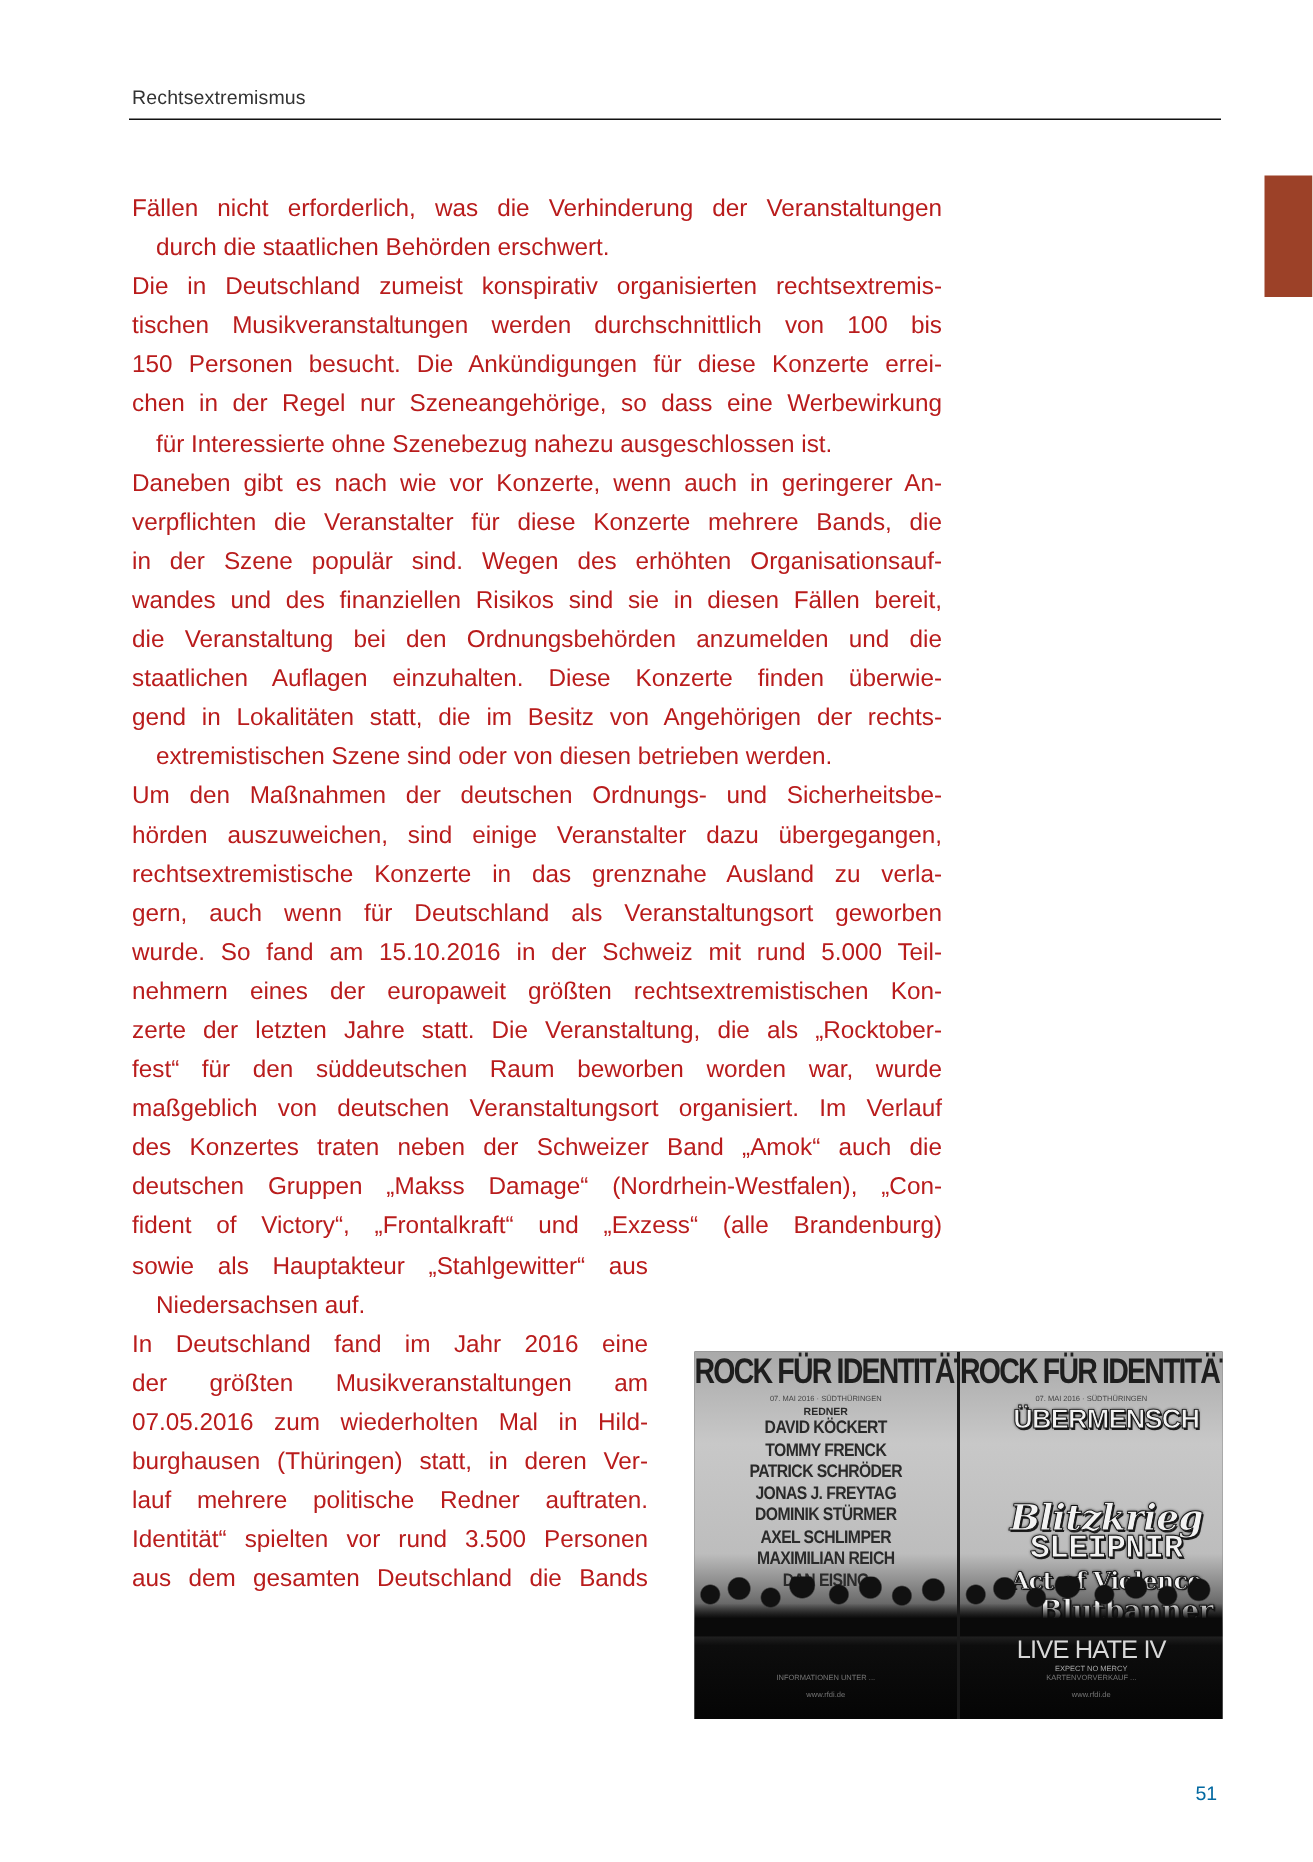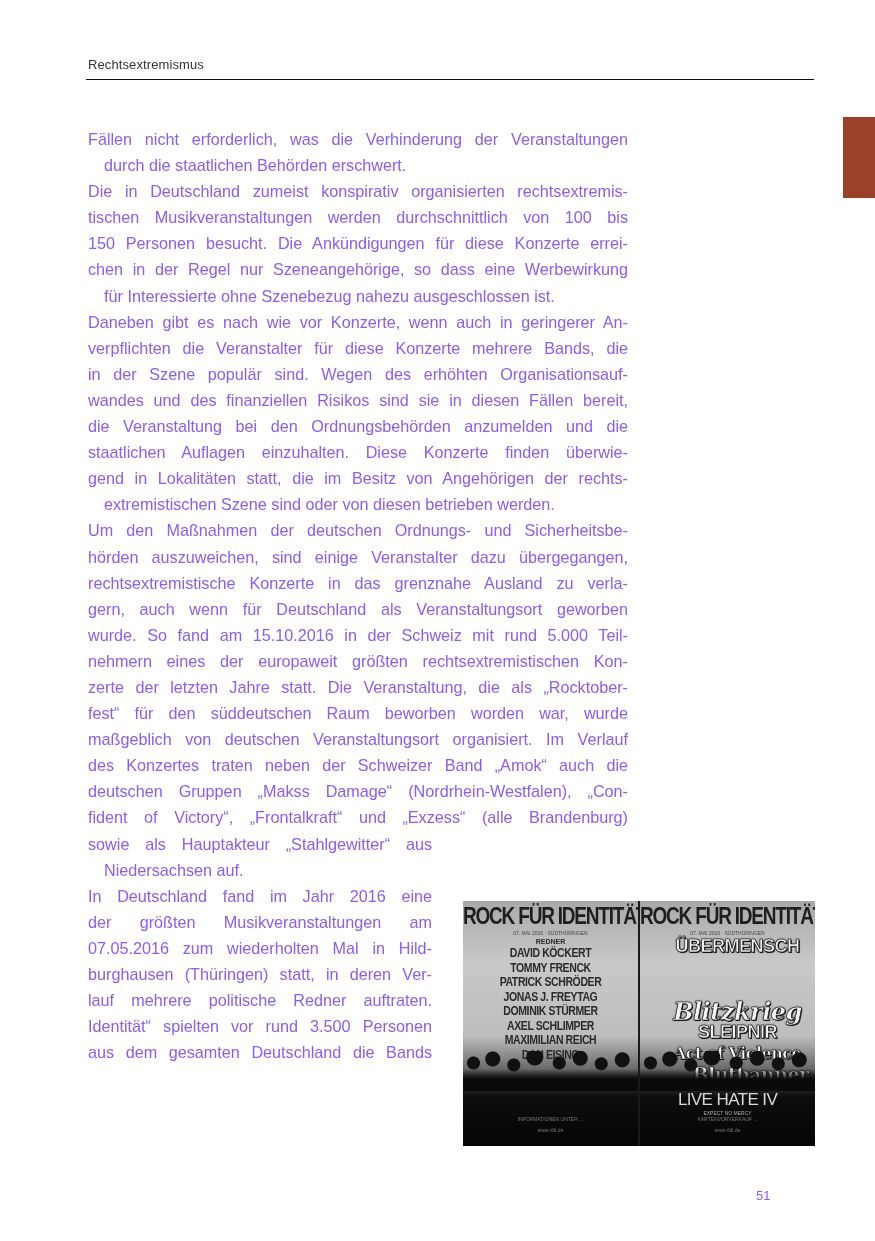--- a/index.html
+++ b/index.html
@@ -15,21 +15,21 @@
   .head-rule {
     position: absolute; left: 86px; top: 79px; width: 728px; height: 0;
     border-top: 1.3px solid #111;
   }
   .tab-marker {
     position: absolute; left: 843px; top: 117px; width: 32px; height: 81px;
     background: #9c4128;
   }
   .body-text {
     position: absolute; left: 88px; top: 126px; width: 540px;
-    font-size: 16.2px; line-height: 26.1px; color: #8b5cf6;
+    font-size: 16.2px; line-height: 26.1px; color: #b91c1c;
   }
   .line { display: block; white-space: nowrap; text-align: justify; text-align-last: justify; height: 26.1px; overflow: visible; }
   .line.last { text-align-last: left; margin-left: 16px; }
   .line.narrow { width: 344px; }
   .figure {
     position: absolute; left: 463px; top: 901px; width: 352px; height: 245px;
     background: #1a1a1a; display: flex; gap: 2px; padding: 0; box-sizing: border-box;
   }
   .poster {
     position: relative; flex: 1; overflow: hidden;
@@ -39,41 +39,41 @@
   .poster-title {
     margin-top: 4px; font-weight: bold; font-size: 19px; letter-spacing: -1.2px;
     color: #1e1e1e; transform: scaleY(1.25); white-space: nowrap;
   }
   .poster-date { font-size: 5px; color: #444; margin-top: 3px; }
   .speaker-head { font-size: 7px; color: #2a2a2a; font-weight: bold; margin-top: 2px; }
   .speaker { font-size: 10.5px; font-weight: bold; color: #2a2a2a; line-height: 14.5px; letter-spacing: -0.4px; transform: scaleY(1.15); white-space: nowrap; }
   .band { font-weight: bold; color: #f2f2f2; -webkit-text-stroke: 0.6px #111; text-shadow: 0 0 2px #000, 1px 1px 0 #222; white-space: nowrap; line-height: 21px; letter-spacing: -0.5px; padding-left: 20px; }
   .band.b0 { font-size: 18px; font-family: "Liberation Sans", sans-serif; }
   .band.b1 { font-size: 24px; font-family: "DejaVu Serif", serif; font-style: italic; margin-top: 44px; }
-  .band.b2 { font-size: 18px; font-family: Liberation Sans, sans-serif; }
+  .band.b2 { font-size: 22px; font-family: Liberation Mono, monospace; }
   .band.b3 { font-size: 16px; font-family: "DejaVu Serif", serif; }
   .band.b4 { font-size: 19px; font-family: "DejaVu Serif", serif; margin-left: 26px; }
   .crowd {
     position: absolute; left: 0; right: 0; top: 150px; height: 40px;
     background:
       radial-gradient(circle at 6% 30%, #111 6px, transparent 7px),
       radial-gradient(circle at 17% 20%, #111 7px, transparent 8px),
       radial-gradient(circle at 29% 35%, #111 6px, transparent 7px),
       radial-gradient(circle at 41% 15%, #111 8px, transparent 9px),
       radial-gradient(circle at 55% 30%, #111 6px, transparent 7px),
       radial-gradient(circle at 67% 18%, #111 7px, transparent 8px),
       radial-gradient(circle at 79% 32%, #111 6px, transparent 7px),
       radial-gradient(circle at 91% 22%, #111 7px, transparent 8px),
       linear-gradient(180deg, transparent 0%, transparent 45%, #0a0a0a 70%);
   }
   .poster-footer { position: absolute; left: 0; right: 0; bottom: 10px; font-size: 5px; color: #777; line-height: 11px; }
   .poster-event { position: absolute; left: 0; right: 0; bottom: 36px; font-size: 17px; color: #d8d8d8; font-weight: normal; letter-spacing: -0.6px; }
   .poster-event-sub { position: absolute; left: 0; right: 0; bottom: 30px; font-size: 5px; color: #aaa; }
   .page-number {
-    position: absolute; left: 756px; top: 1188px; font-size: 13px; color: #8b5cf6;
+    position: absolute; left: 797px; top: 1188px; font-size: 13px; color: #0369a1;
   }
 </style>
 </head>
 <body>
 
 <div class="running-head">Rechtsextremismus</div>
 <div class="head-rule"></div>
 <div class="tab-marker"></div>
 
 <div class="body-text">

